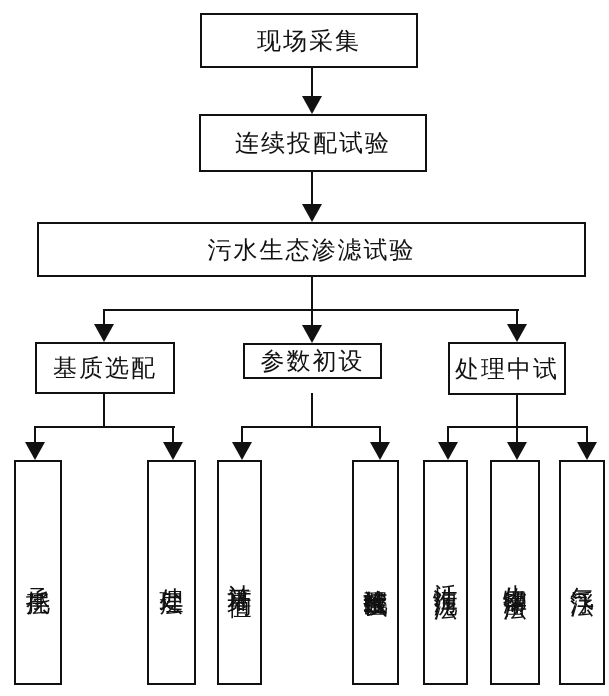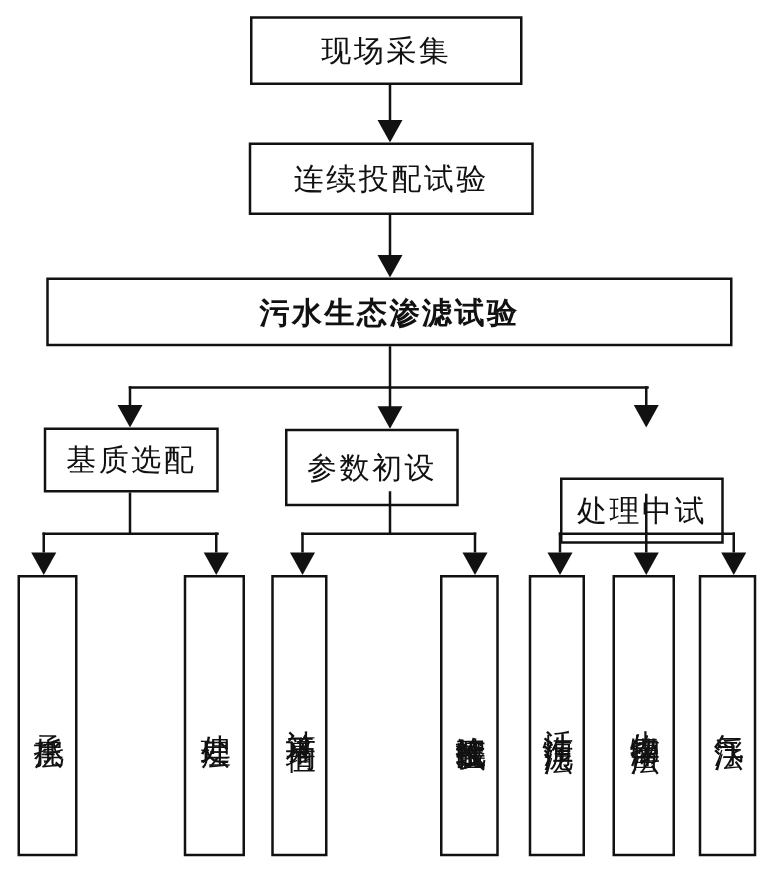--- a/index.html
+++ b/index.html
@@ -55,34 +55,34 @@
   <div class="box" style="left:200px; top:13px; width:218px; height:55px;">现场采集</div>
 
   <div class="line" style="left:311px; top:68px; width:2px; height:30px;"></div>
   <div class="arrow" style="left:302px; top:96px;"></div>
 
   <div class="box" style="left:199px; top:114px; width:228px; height:58px;">连续投配试验</div>
 
   <div class="line" style="left:311px; top:172px; width:2px; height:34px;"></div>
   <div class="arrow" style="left:302px; top:204px;"></div>
 
-  <div class="box" style="left:37px; top:222px; width:549px; height:55px;font-weight:bold;">污水生态渗滤试验</div>
+  <div class="box" style="left:37px; top:222px; width:549px; height:55px;">污水生态渗滤试验</div>
 
   <div class="line" style="left:311px; top:277px; width:2px; height:34px;"></div>
   <div class="line" style="left:103px; top:309px; width:416px; height:2px;"></div>
   <div class="line" style="left:103px; top:309px; width:2px; height:17px;"></div>
   <div class="arrow" style="left:94px; top:324px;"></div>
   <div class="line" style="left:311px; top:309px; width:2px; height:18px;"></div>
   <div class="arrow" style="left:302px; top:325px;"></div>
   <div class="line" style="left:516px; top:309px; width:2px; height:17px;"></div>
   <div class="arrow" style="left:507px; top:324px;"></div>
 
   <div class="box" style="left:35px; top:342px; width:140px; height:52px;">基质选配</div>
-  <div class="box" style="left:228px; top:343px; width:139px; height:62px;">参数初设</div>
-  <div class="box" style="left:448px; top:342px; width:131px; height:53px;margin-top:40px;">处理中试</div>
+  <div class="box" style="left:243px; top:343px; width:139px; height:36px;">参数初设</div>
+  <div class="box" style="left:448px; top:342px; width:118px; height:53px;">处理中试</div>
 
   <div class="line" style="left:103px; top:394px; width:2px; height:34px;"></div>
   <div class="line" style="left:34px; top:426px; width:141px; height:2px;"></div>
   <div class="line" style="left:34px; top:426px; width:2px; height:16px;"></div>
   <div class="arrow" style="left:25px; top:442px;"></div>
   <div class="line" style="left:172px; top:426px; width:2px; height:16px;"></div>
   <div class="arrow" style="left:163px; top:442px;"></div>
 
   <div class="line" style="left:311px; top:393px; width:2px; height:35px;"></div>
   <div class="line" style="left:241px; top:426px; width:140px; height:2px;"></div>

